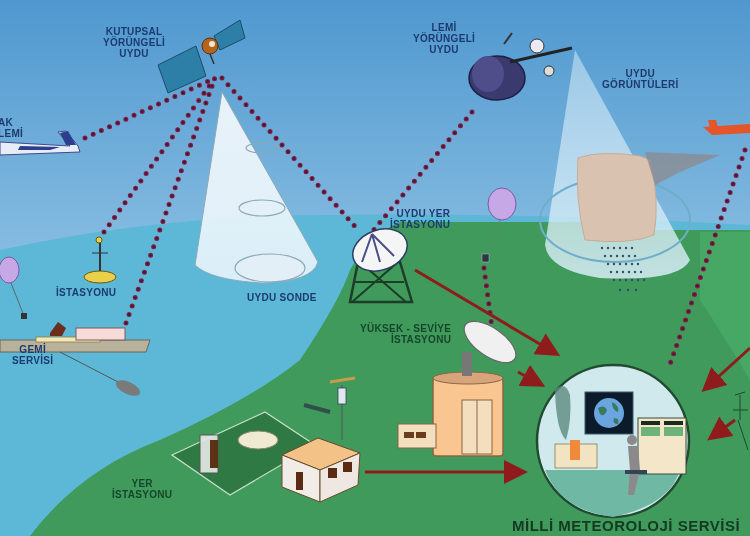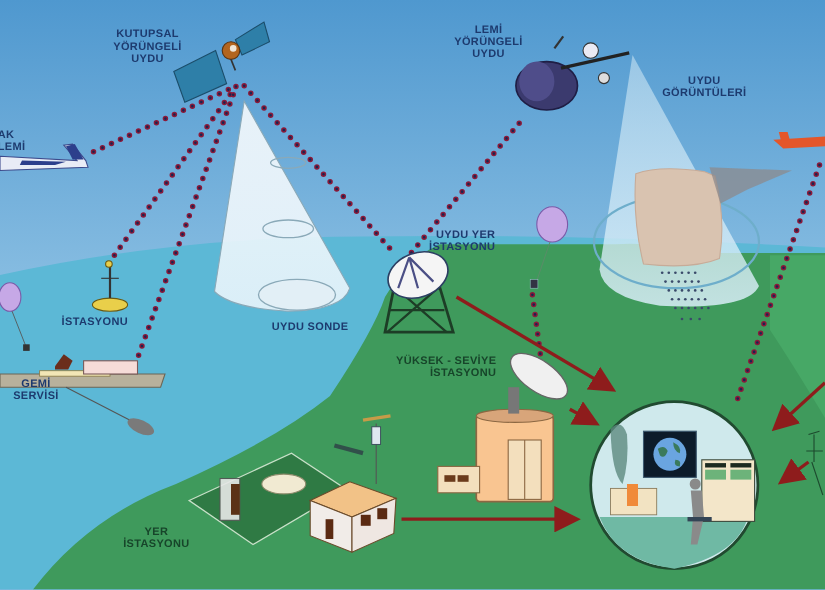--- a/index.html
+++ b/index.html
@@ -275,13 +275,14 @@
   <span>İSTASYONU</span>
 </div>
 <div class="lbl green" style="left:360px;top:323px;text-align:right;">
   <span>YÜKSEK - SEVİYE</span>
   <span>İSTASYONU</span>
 </div>
 <div class="lbl green" style="left:112px;top:462px;margin-top:16px;">
   <span>YER</span>
   <span>İSTASYONU</span>
 </div>
+<div class="lbl big" style="left:512px;top:518px;">MİLLİ METEOROLOJİ SERVİSİ</div>
 </div>
 
 </body></html>

